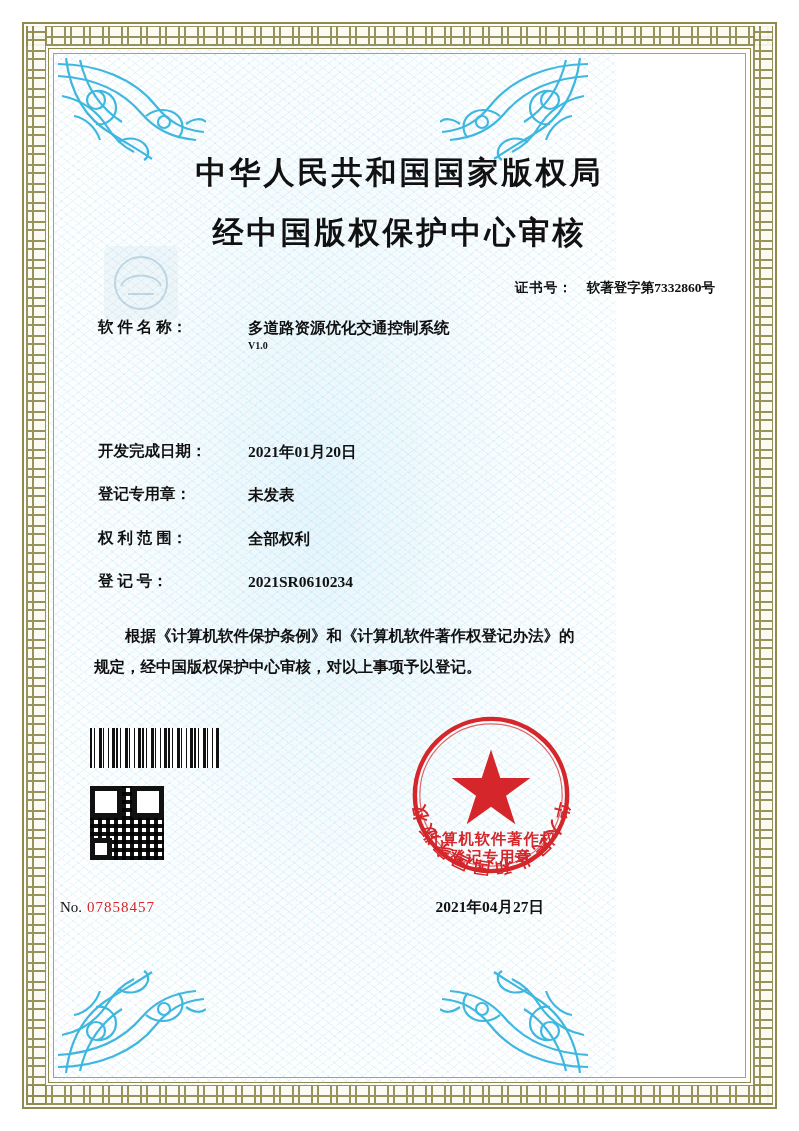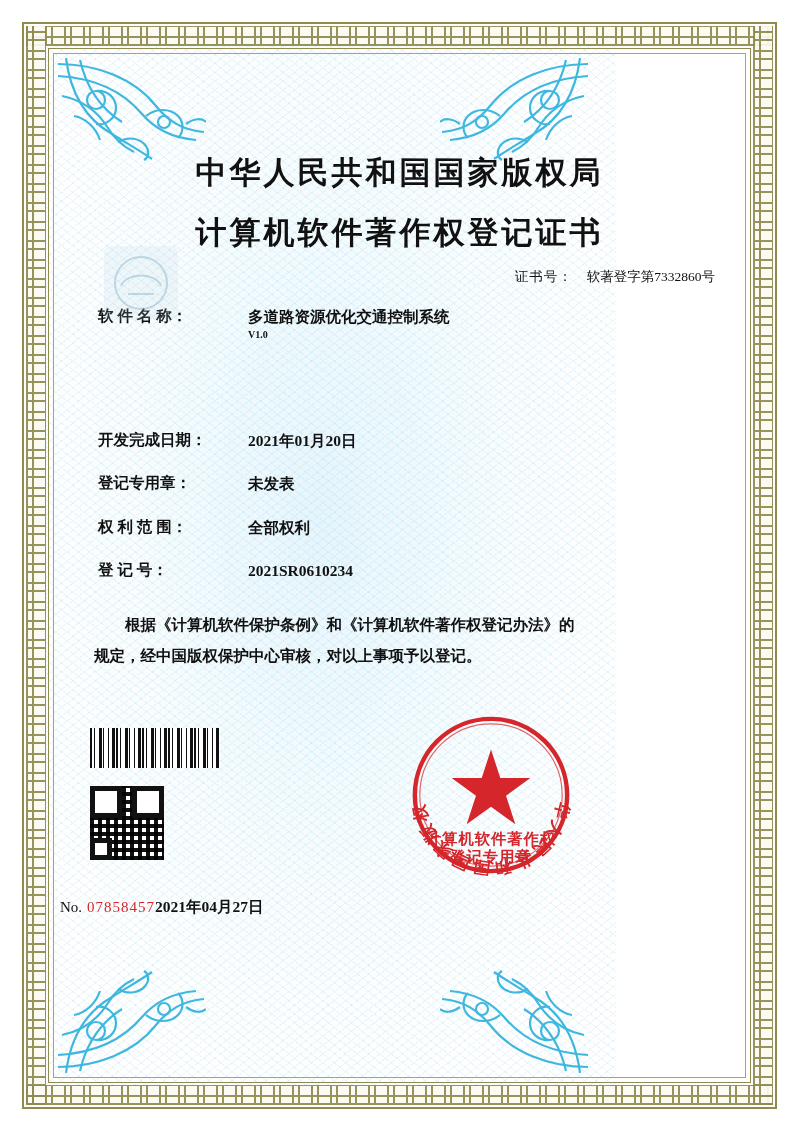--- a/index.html
+++ b/index.html
@@ -103,26 +103,26 @@
     margin-top: 18px;
     text-align: center;
     font-family: "Liberation Serif", serif;
     font-size: 31px;
     font-weight: bold;
     letter-spacing: 3px;
     color: #111;
   }
 
   .certno {
-    margin-top: 14px;
+    margin-top: 25px;
     text-align: right;
     padding-right: 14px;
     font-family: "Liberation Serif", serif;
     font-size: 13.5px;
-    font-weight: normal;
+    font-weight: bold;
     color: #111;
   }
   .certno .label { letter-spacing: 1px; }
   .certno .value { margin-left: 14px; letter-spacing: 0px; }
 
   
   .emblem {
     position: absolute;
     left: 34px; top: 176px;
     width: 74px; height: 74px;
@@ -219,21 +219,21 @@
     width: 178px; height: 178px;
     color: #d4262b;
   }
   .seal svg { width: 100%; height: 100%; }
 
   
   .footer {
     position: absolute;
     left: 60px; right: 30px; top: 897px;
     display: flex;
-    justify-content: flex-start;
+    justify-content: space-between;
     align-items: baseline;
   }
   .footer .no {
     font-family: "Liberation Serif", serif;
     font-size: 15px;
     color: #111;
   }
   .footer .no .num { color: #d4262b; letter-spacing: 1px; margin-left: 5px; }
   .footer .date {
     font-family: "Liberation Serif", serif;
@@ -319,21 +319,21 @@
       <circle cx="108" cy="66" r="6"></circle>
       <path d="M62 86 C72 80 84 82 90 90 C94 96 92 102 88 104"></path>
       <path d="M18 60 C30 62 40 72 44 84"></path>
       <path d="M130 68 C138 62 146 62 150 66"></path>
     </svg>
   </div>
 
   <div class="content">
 
     <div class="title-main">中华人民共和国国家版权局</div>
-    <div class="title-sub">计算机软件著作权登记证书</div>
+    <div class="title-sub">经中国版权保护中心审核</div>
 
     <div class="certno">
       <span class="label">证书号：</span><span class="value">软著登字第7332860号</span>
     </div>
 
     <div class="emblem">
       <svg viewBox="0 0 74 74" fill="none" stroke="currentColor" stroke-width="2">
         <circle cx="37" cy="37" r="26"></circle>
         <path d="M17 40 C22 26 52 26 57 40"></path>
         <path d="M24 48 L50 48"></path>

